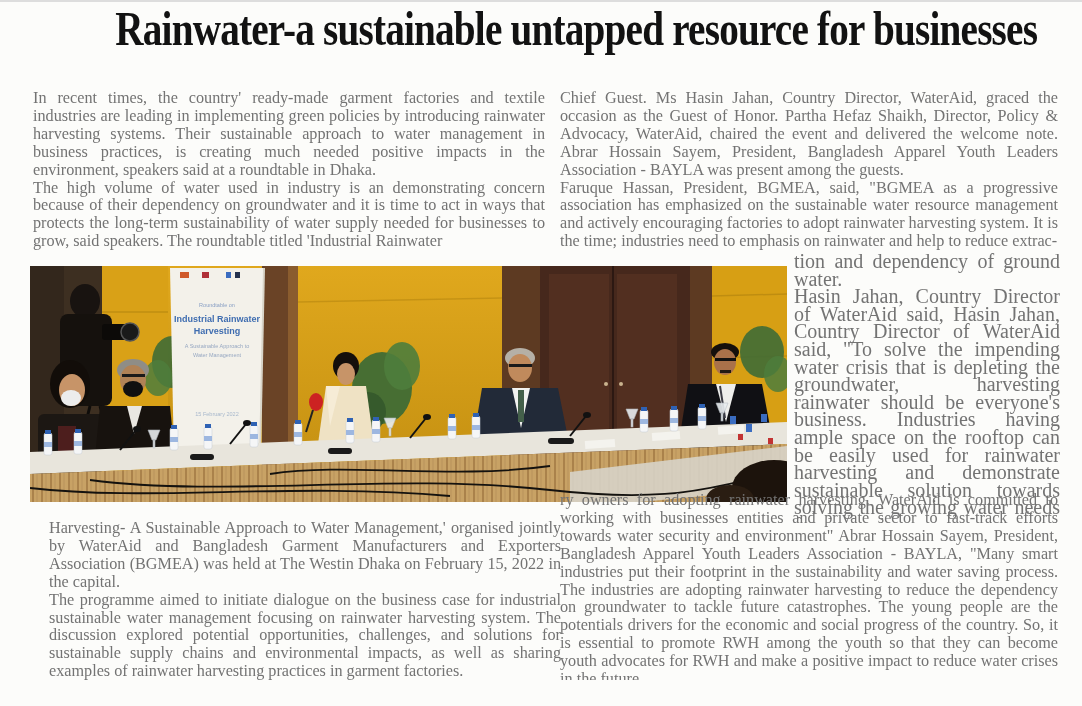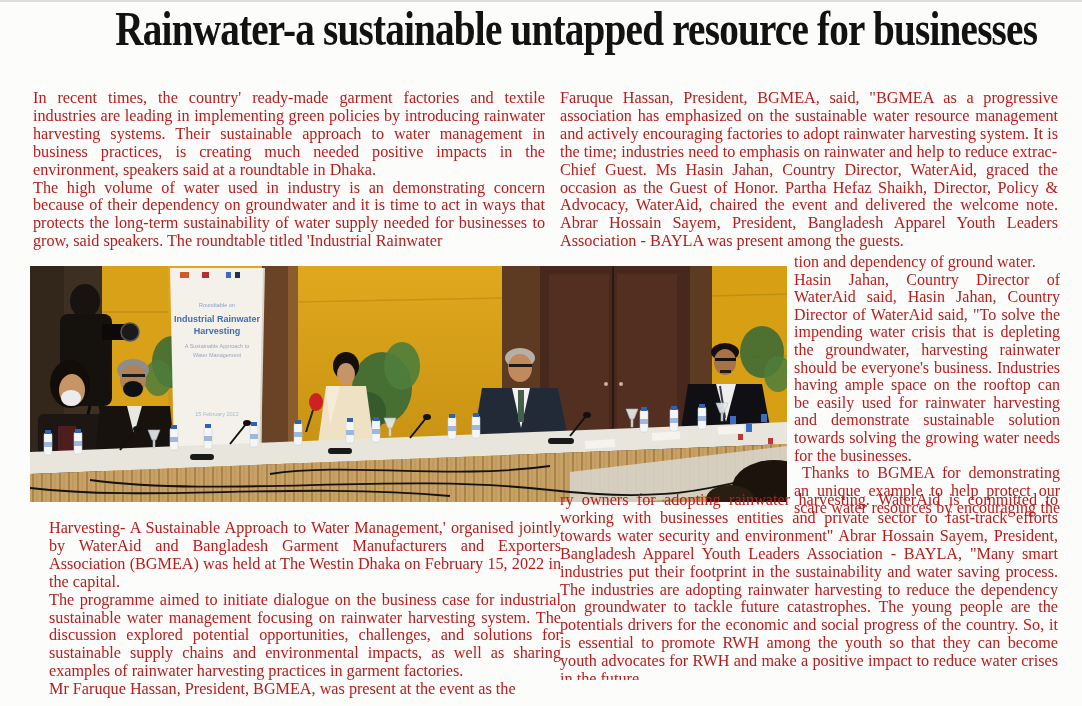--- a/index.html
+++ b/index.html
@@ -10,25 +10,25 @@
   .headline{position:absolute;top:0;left:0;width:1082px;height:54px;text-align:center;white-space:nowrap;}
   .headline .squeeze{
     display:inline-block;transform:scaleX(0.80);transform-origin:50% 0;
     font-weight:bold;font-size:49px;line-height:53px;color:#121212;letter-spacing:-1px;
   }
   .subheadline{position:absolute;top:51px;left:0;width:1082px;text-align:center;white-space:nowrap;}
   .subheadline .squeeze{
     display:inline-block;transform:scaleX(0.95);transform-origin:50% 0;
     font-weight:bold;font-style:italic;font-size:29px;line-height:34px;color:#8d918f;
   }
-  .tb{position:absolute;text-align:justify;color:#b91c1c;font-size:16.2px;line-height:17.9px;overflow:hidden;}
+  .tb{position:absolute;text-align:justify;color:#737373;font-size:16.2px;line-height:17.9px;overflow:hidden;}
   .tb p{margin:0;padding:0;}
   #col1top{left:33px;top:88px;width:512px;height:166px;}
   #col2top{left:560px;top:88px;width:498px;height:166px;}
-  #col2side{left:794px;top:251px;width:266px;height:266px;font-size:16px;line-height:17.6px;}
+  #col2side{left:794px;top:251px;width:266px;height:266px;font-size:20px;line-height:17.6px;}
   #col1bot{left:49px;top:518px;width:512px;height:188px;}
   #col2bot{left:560px;top:490px;width:498px;height:188px;}
   .indent8{text-indent:8px;}
   #photo{position:absolute;left:30px;top:264px;width:757px;height:236px;}
 </style>
 </head>
 <body>
 
 <div class="page">
 
@@ -36,22 +36,22 @@
     <span class="squeeze">Rainwater-a sustainable untapped resource for businesses</span>
   </div>
 
 
   <div id="col1top" class="tb">
     <p>In recent times, the country' ready-made garment factories and textile industries are leading in implementing green policies by introducing rainwater harvesting systems. Their sustainable approach to water management in business practices, is creating much needed positive impacts in the environment, speakers said at a roundtable in Dhaka.</p>
     <p>The high volume of water used in industry is an demonstrating concern because of their dependency on groundwater and it is time to act in ways that protects the long-term sustainability of water supply needed for businesses to grow, said speakers. The roundtable titled 'Industrial Rainwater</p>
   </div>
 
   <div id="col2top" class="tb">
+    <p>Chief Guest. Ms Hasin Jahan, Country Director, WaterAid, graced the occasion as the Guest of Honor. Partha Hefaz Shaikh, Director, Policy &amp; Advocacy, WaterAid, chaired the event and delivered the welcome note. Abrar Hossain Sayem, President, Bangladesh Apparel Youth Leaders Association - BAYLA was present among the guests.</p>
     <p>Faruque Hassan, President, BGMEA, said, "BGMEA as a progressive association has emphasized on the sustainable water resource management and actively encouraging factories to adopt rainwater harvesting system. It is the time; industries need to emphasis on rainwater and help to reduce extrac-</p>
-    <p>Chief Guest. Ms Hasin Jahan, Country Director, WaterAid, graced the occasion as the Guest of Honor. Partha Hefaz Shaikh, Director, Policy &amp; Advocacy, WaterAid, chaired the event and delivered the welcome note. Abrar Hossain Sayem, President, Bangladesh Apparel Youth Leaders Association - BAYLA was present among the guests.</p>
   </div>
 
   <div id="col2side" class="tb">
     <p>tion and dependency of ground water.</p>
     <p>Hasin Jahan, Country Director of WaterAid said, Hasin Jahan, Country Director of WaterAid said, "To solve the impending water crisis that is depleting the groundwater, harvesting rainwater should be everyone's business. Industries having ample space on the rooftop can be easily used for rainwater harvesting and demonstrate sustainable solution towards solving the growing water needs for the businesses.</p>
     <p class="indent8">Thanks to BGMEA for demonstrating an unique example to help protect our scare water resources by encouraging the facto-</p>
   </div>
 
   <svg id="photo" viewBox="0 0 757 236" preserveAspectRatio="none" aria-hidden="true">
     <defs>
@@ -272,20 +272,19 @@
 
     <g>
       <ellipse cx="744" cy="222" rx="42" ry="28" fill="#1c130c"></ellipse>
       <ellipse cx="700" cy="233" rx="24" ry="14" fill="#2a1d12"></ellipse>
     </g>
   </svg>
 
   <div id="col1bot" class="tb">
     <p>Harvesting- A Sustainable Approach to Water Management,' organised jointly by WaterAid and Bangladesh Garment Manufacturers and Exporters Association (BGMEA) was held at The Westin Dhaka on February 15, 2022 in the capital.</p>
     <p>The programme aimed to initiate dialogue on the business case for industrial sustainable water management focusing on rainwater harvesting system. The discussion explored potential opportunities, challenges, and solutions for sustainable supply chains and environmental impacts, as well as sharing examples of rainwater harvesting practices in garment factories.</p>
-    <p>Mr Faruque Hassan, President, BGMEA, was present at the event as the</p>
   </div>
 
   <div id="col2bot" class="tb">
     <p>ry owners for adopting rainwater harvesting. WaterAid is committed to working with businesses entities and private sector to fast-track efforts towards water security and environment" Abrar Hossain Sayem, President, Bangladesh Apparel Youth Leaders Association - BAYLA, "Many smart industries put their footprint in the sustainability and water saving process. The industries are adopting rainwater harvesting to reduce the dependency on groundwater to tackle future catastrophes. The young people are the potentials drivers for the economic and social progress of the country. So, it is essential to promote RWH among the youth so that they can become youth advocates for RWH and make a positive impact to reduce water crises in the future.</p>
   </div>
 
 </div>
 
 </body></html>

